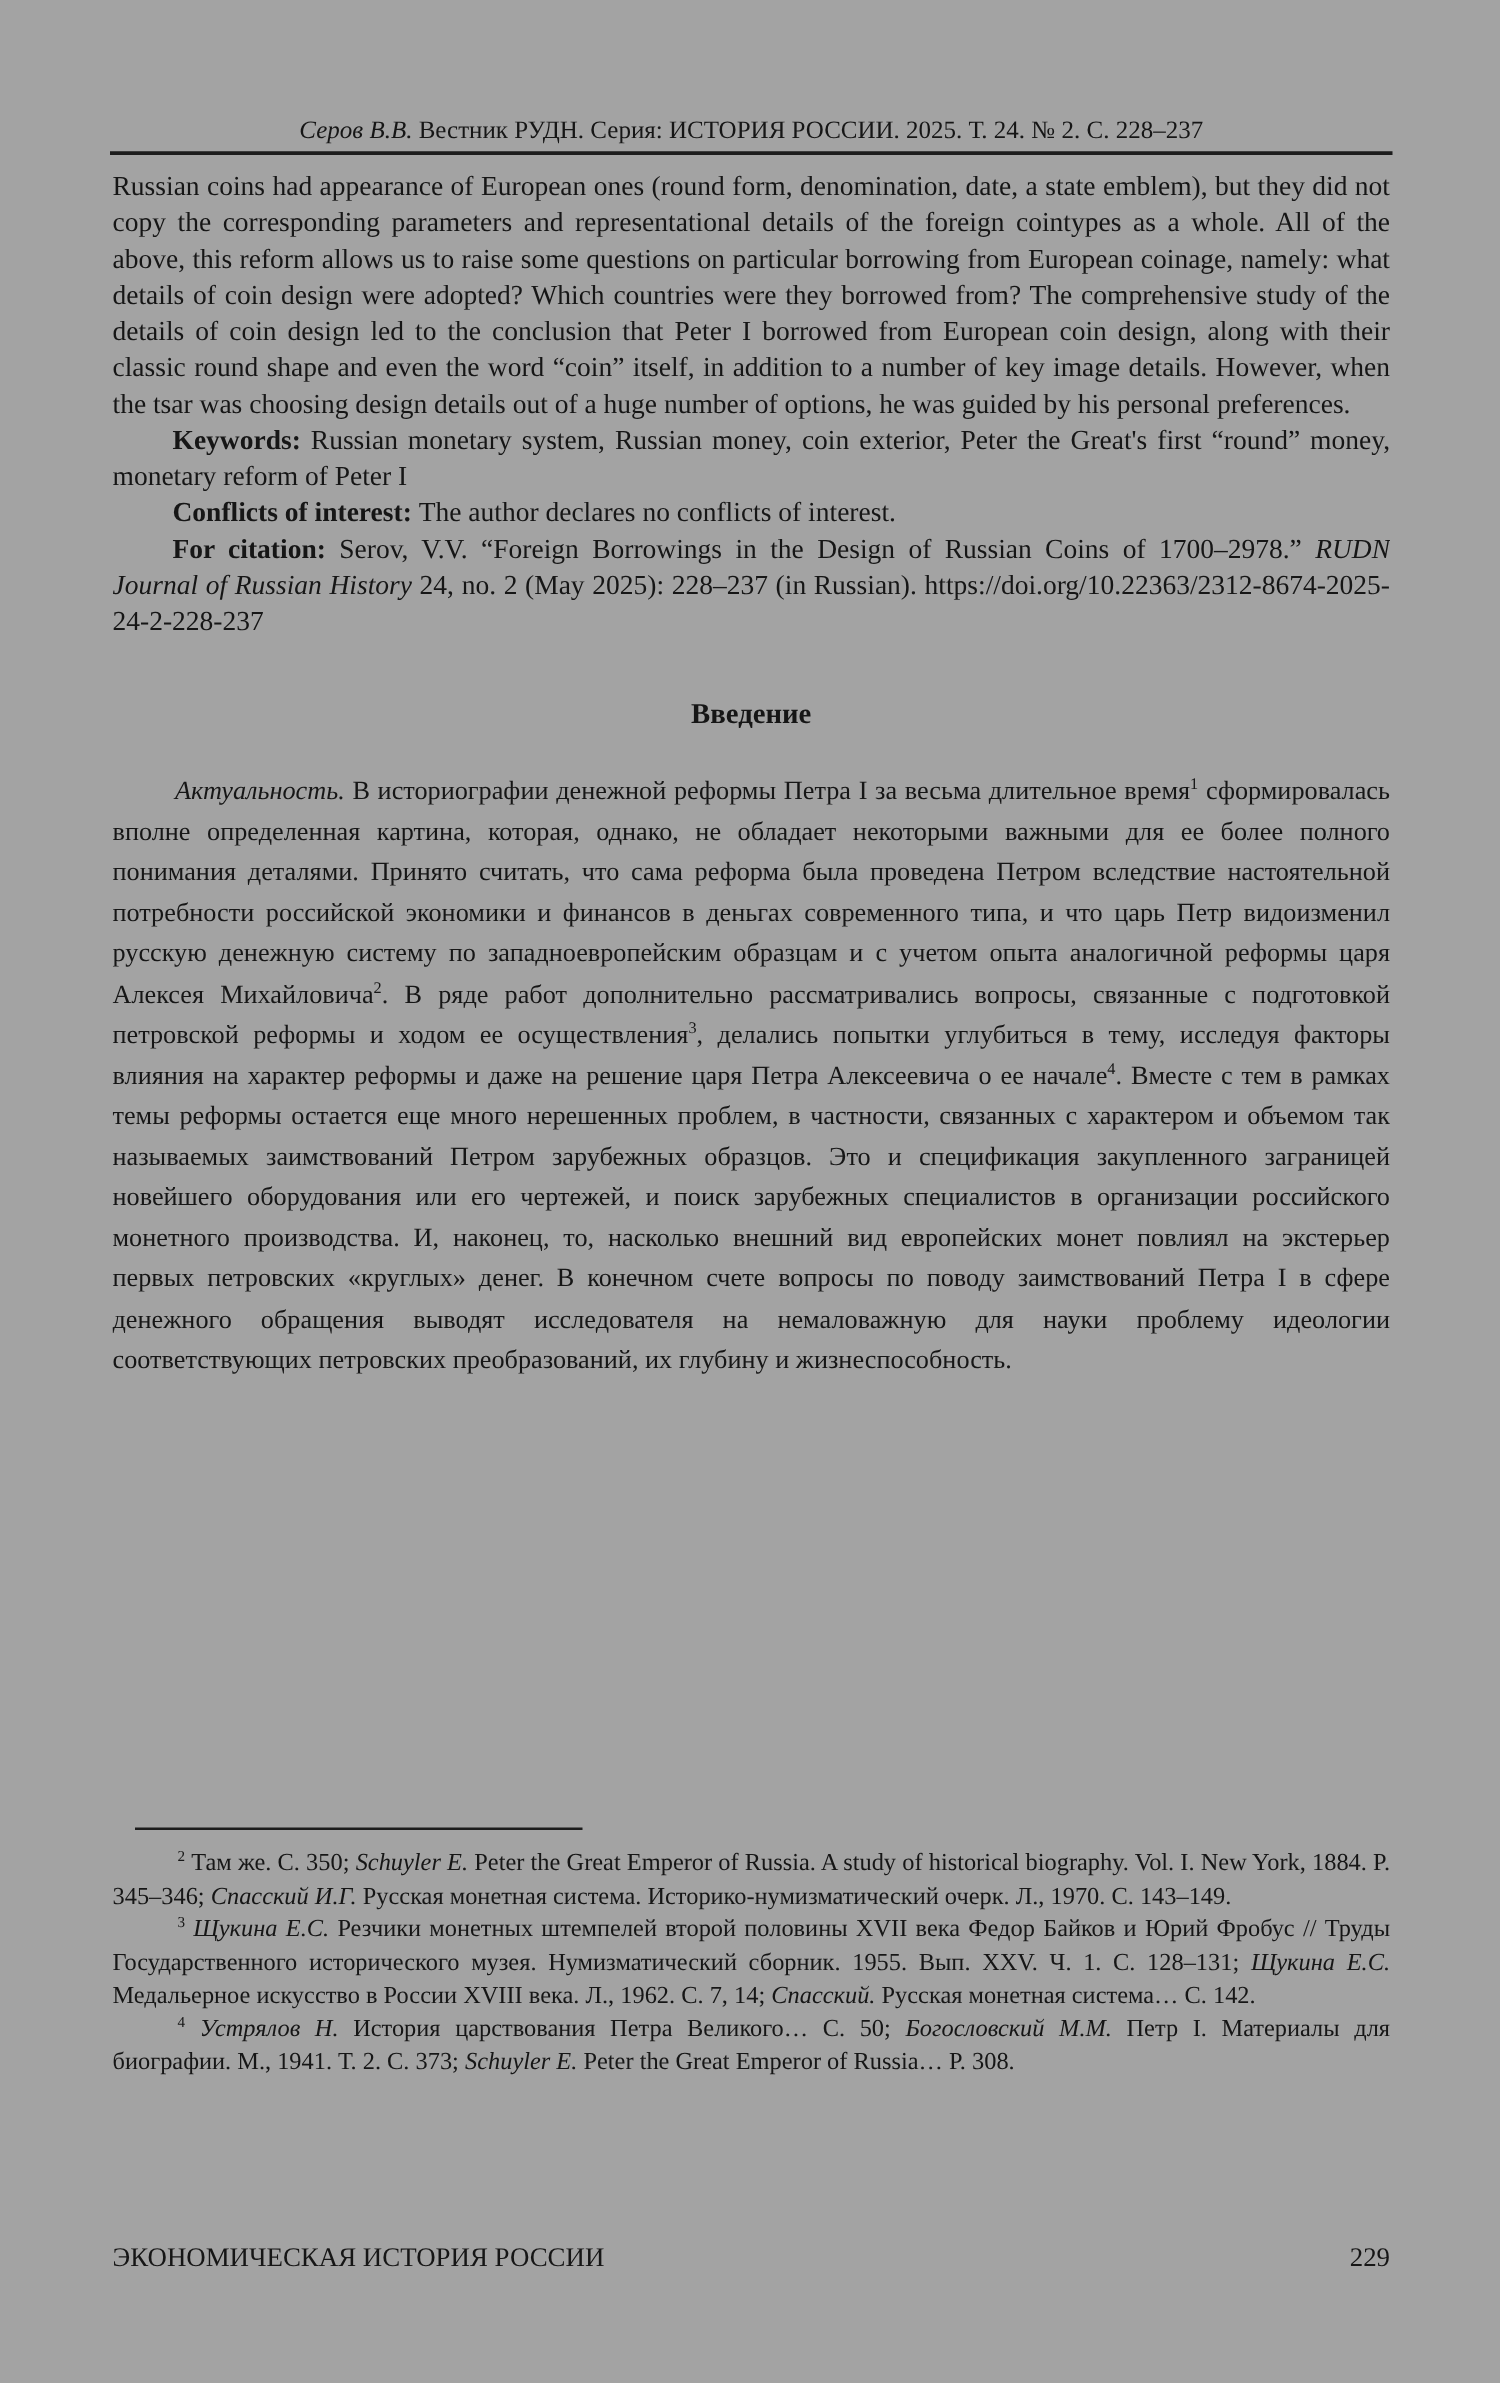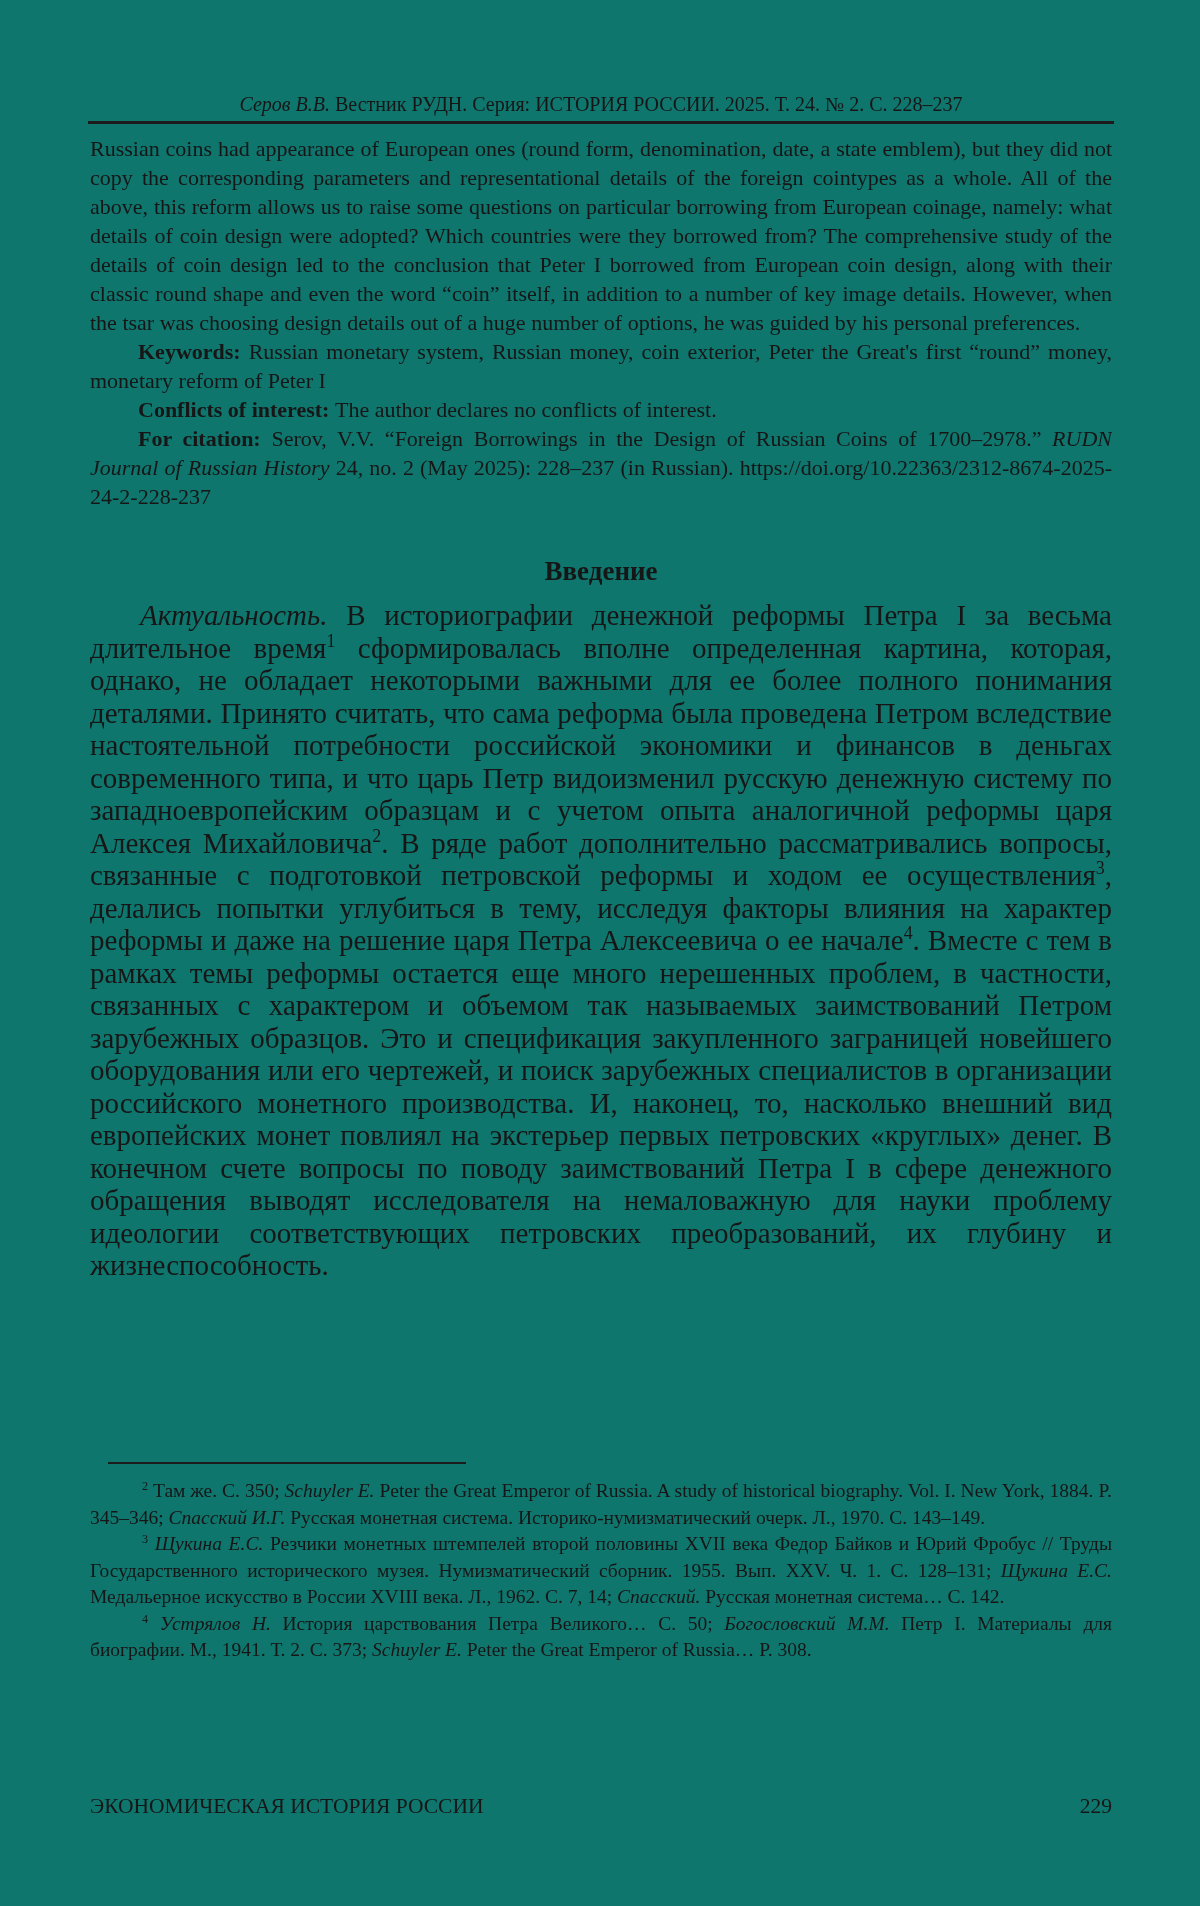--- a/index.html
+++ b/index.html
@@ -4,21 +4,21 @@
 <style>
   html, body {
     margin: 0;
     padding: 0;
     background: #ffffff;
   }
   .page {
     position: relative;
     width: 1200px;
     height: 1906px;
-    background: #0f766e;
+    background: #a3a3a3;
     color: #161616;
     font-family: "Liberation Serif", "DejaVu Serif", serif;
     overflow: hidden;
   }
   
   .running-header {
     position: absolute;
     top: 92px;
     left: 90px;
     width: 1022px;
@@ -45,28 +45,28 @@
     overflow: hidden;
     text-align: justify;
   }
   .main-column p { margin: 0; }
   .abstract-par, .meta-par {
     font-size: 22px;
     line-height: 29px;
   }
   .meta-par { text-indent: 48px; }
   .section-title {
-    margin: 46px 0 14px 0;
+    margin: 46px 0 31px 0;
     text-align: center;
-    font-size: 27px;
+    font-size: 23px;
     font-weight: bold;
     line-height: 28px;
   }
   .body-ru {
-    font-size: 29px;
+    font-size: 21px;
     line-height: 32.5px;
     text-indent: 50px;
   }
   
   .footnotes {
     position: absolute;
     top: 1462px;
     left: 90px;
     width: 1022px;
     text-align: justify;

